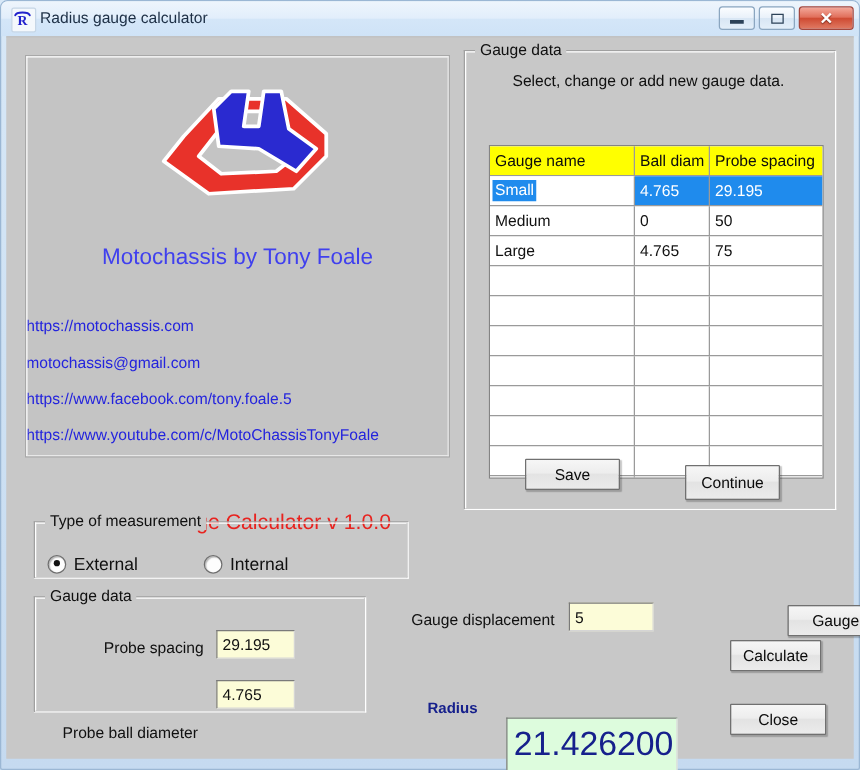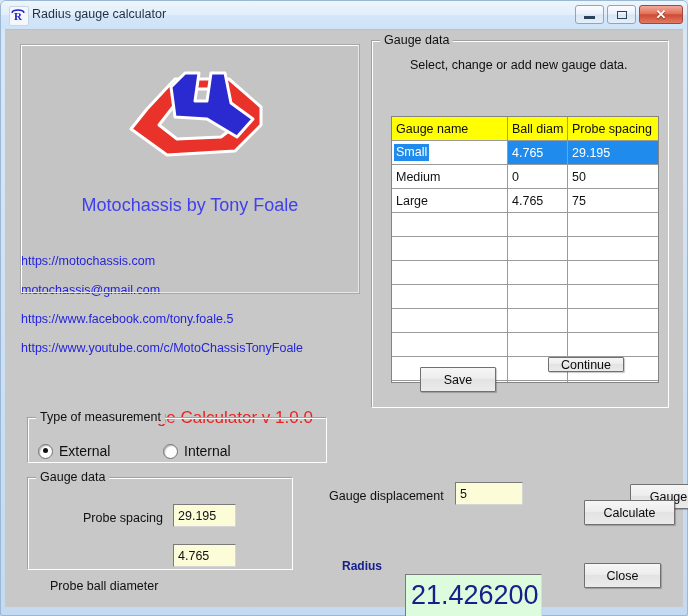--- a/index.html
+++ b/index.html
@@ -159,21 +159,21 @@
   .lbl {
     position: absolute;
     font-size: 12.5px;
     color: #101010;
     white-space: nowrap;
   }
   
   .info-panel {
     position: absolute;
     left: 15px; top: 14px;
-    width: 340px; height: 250px;
+    width: 340px; height: 322px;
     background: #c4c4c4;
     border: 1px solid #a8a8a8;
     box-sizing: border-box;
   }
   .info-panel::after {
     content: "";
     position: absolute;
     left: 0; top: 0; right: 0; bottom: 0;
     border: 1px solid #e8e8e8;
     border-top-color: #ffffff;
@@ -447,21 +447,21 @@
       </div>
 
       <div class="grid-row">
         <div class="gc c0"></div>
         <div class="gc c1"></div>
         <div class="gc c2"></div>
       </div>
     </div>
 
     <div class="btn" style="left:415px; top:337px; width:76px; height:25px;">Save</div>
-    <div class="btn" style="left:543px; top:327px; width:76px; height:15px;">Continue</div>
+    <div class="btn" style="left:543px; top:342px; width:76px; height:28px;">Continue</div>
 
     <div class="groupbox" style="left:22px; top:380px; width:300px; height:53px;">
       <div class="gb-border"></div>
       <div class="gb-title">Type of measurement</div>
     </div>
     <div class="radio" style="left:33px; top:413px;">
       <span class="rdot on"></span>
       <span>External</span>
     </div>
     <div class="radio" style="left:158px; top:413px;">
@@ -478,16 +478,16 @@
     <div class="lbl" style="left:45px; top:521px;margin-top:28px;">Probe ball diameter</div>
     <div class="tb" style="left:168px; top:514px; width:63px; height:23px;">4.765</div>
 
     <div class="lbl" style="left:324px; top:459px;">Gauge displacement</div>
     <div class="tb" style="left:450px; top:452px; width:68px; height:23px;">5</div>
 
     <div class="radius-label">Radius</div>
     <div class="radius-box">21.426200</div>
 
     <div class="btn" style="left:579px; top:454px; width:77px; height:25px;margin-left:46px;">Gauge</div>
-    <div class="btn" style="left:579px; top:470px; width:91px; height:25px;">Calculate</div>
+    <div class="btn" style="left:579px; top:482px; width:73px; height:25px;">Calculate</div>
     <div class="btn" style="left:579px; top:533px; width:77px; height:25px;">Close</div>
   </div>
 </div>
 
 </body></html>

